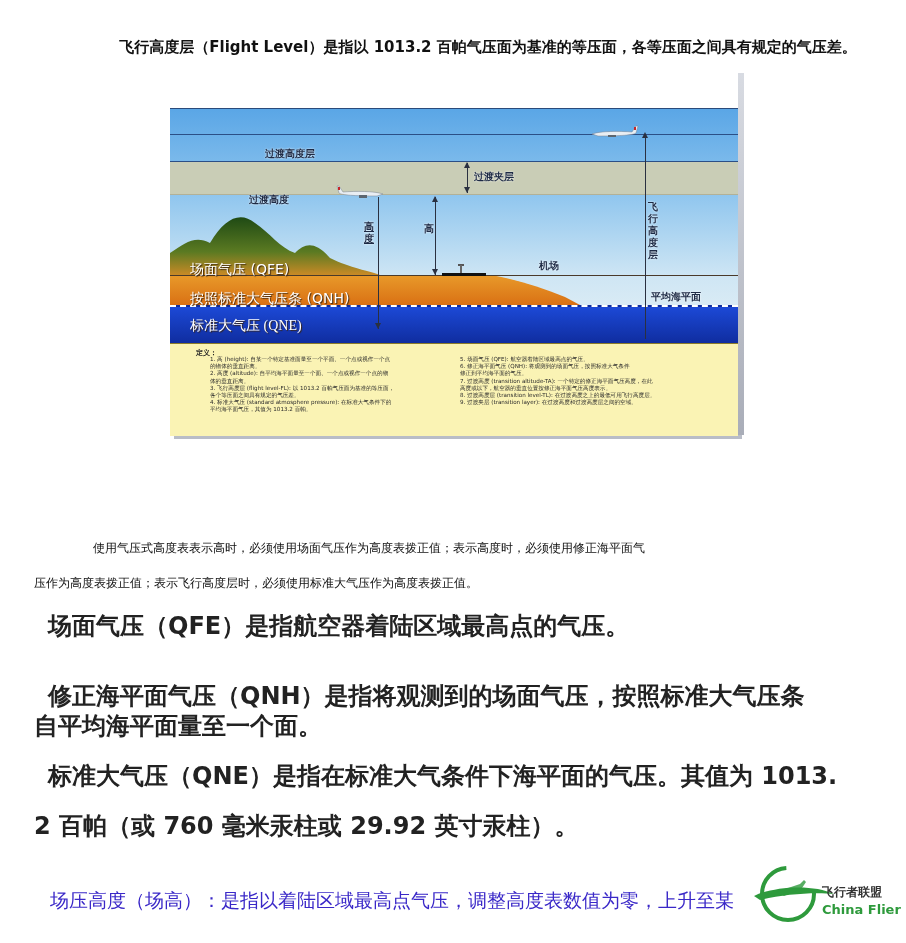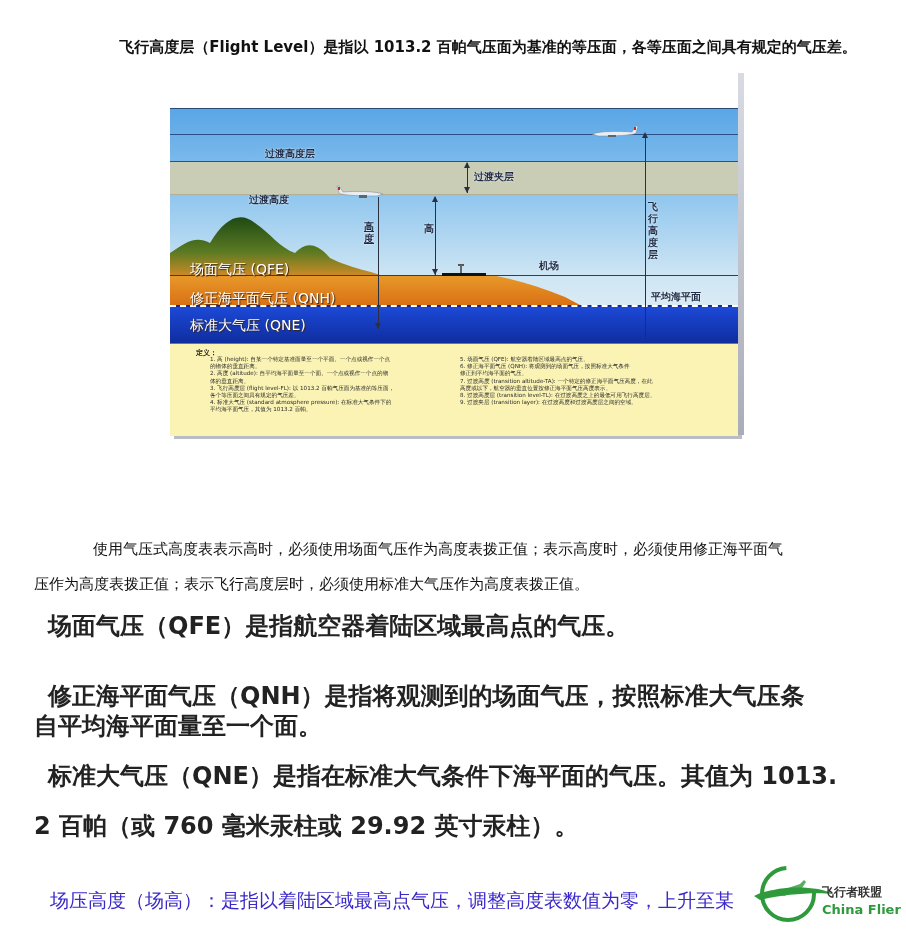--- a/index.html
+++ b/index.html
@@ -22,21 +22,21 @@
   .vlbl { position:absolute; font-size:10px; font-weight:bold; color:#1d2a45; width:12px; line-height:12px; text-align:center; text-shadow: 0 0 2px #ffffff; }
   .vline { position:absolute; width:0; border-left:1px solid #2a3040; }
   .arrow-up { position:absolute; width:0; height:0; border-left:3px solid transparent; border-right:3px solid transparent; border-bottom:6px solid #2a3040; }
   .arrow-dn { position:absolute; width:0; height:0; border-left:3px solid transparent; border-right:3px solid transparent; border-top:6px solid #2a3040; }
   .plane { position:absolute; }
   .defs .dtitle { position:absolute; left:26px; top:4px; font-size:7px; font-weight:bold; color:#222; }
   .defs .col { position:absolute; top:12px; font-size:5.6px; line-height:7.2px; color:#2a2a2a; }
   .defs .col div { white-space:nowrap; }
 
   
-  .para { left: 34px; font-size: 15px; color: #111; white-space: nowrap; }
+  .para { left: 34px; font-size: 12px; color: #111; white-space: nowrap; }
   .big { font-size: 24px; font-weight: bold; color: #222; white-space: nowrap; left: 34px; }
   .blue { left: 50px; top: 888px; font-size: 19px; color: #3a28c8; white-space: nowrap; }
   .logo { left: 754px; top: 864px; width: 150px; height: 60px; }
 </style>
 </head>
 <body>
 
 <div class="abs intro">飞行高度层（Flight Level）是指以 1013.2 百帕气压面为基准的等压面，各等压面之间具有规定的气压差。</div>
 
 <div class="abs diagram">
@@ -93,22 +93,22 @@
 
   <div class="lbl" style="left:77px;top:74px;margin-left:18px;">过渡高度层</div>
   <div class="lbl" style="left:304px;top:97px;">过渡夹层</div>
   <div class="lbl" style="left:79px;top:120px;">过渡高度</div>
   <div class="vlbl" style="left:193px;top:148px;text-decoration:underline;">高度</div>
   <div class="vlbl" style="left:253px;top:150px;">高</div>
   <div class="vlbl" style="left:477px;top:128px;">飞行高度层</div>
   <div class="lbl" style="left:324px;top:186px;margin-left:45px;">机场</div>
   <div class="lbl" style="left:481px;top:217px;">平均海平面</div>
   <div class="lbl-w" style="left:20px;top:188px;">场面气压 (QFE)</div>
-  <div class="lbl-w" style="left:20px;top:217px;">修正海平面气压 (QNH)</div>
-  <div class="lbl-w" style="left:20px;top:244px;">标准大气压 (QNE)</div>
+  <div class="lbl-w" style="left:20px;top:217px;">按照标准大气压条 (QNH)</div>
+  <div class="lbl-w" style="left:20px;top:244px;font-family:Liberation Serif, serif;">标准大气压 (QNE)</div>
 
   <div class="defs">
     <div class="dtitle">定义：</div>
     <div class="col" style="left:40px;">
       <div>1. 高 (height): 自某一个特定基准面量至一个平面、一个点或视作一个点</div>
       <div>   的物体的垂直距离。</div>
       <div>2. 高度 (altitude): 自平均海平面量至一个面、一个点或视作一个点的物</div>
       <div>   体的垂直距离。</div>
       <div>3. 飞行高度层 (flight level-FL): 以 1013.2 百帕气压面为基准的等压面，</div>
       <div>   各个等压面之间具有规定的气压差。</div>

